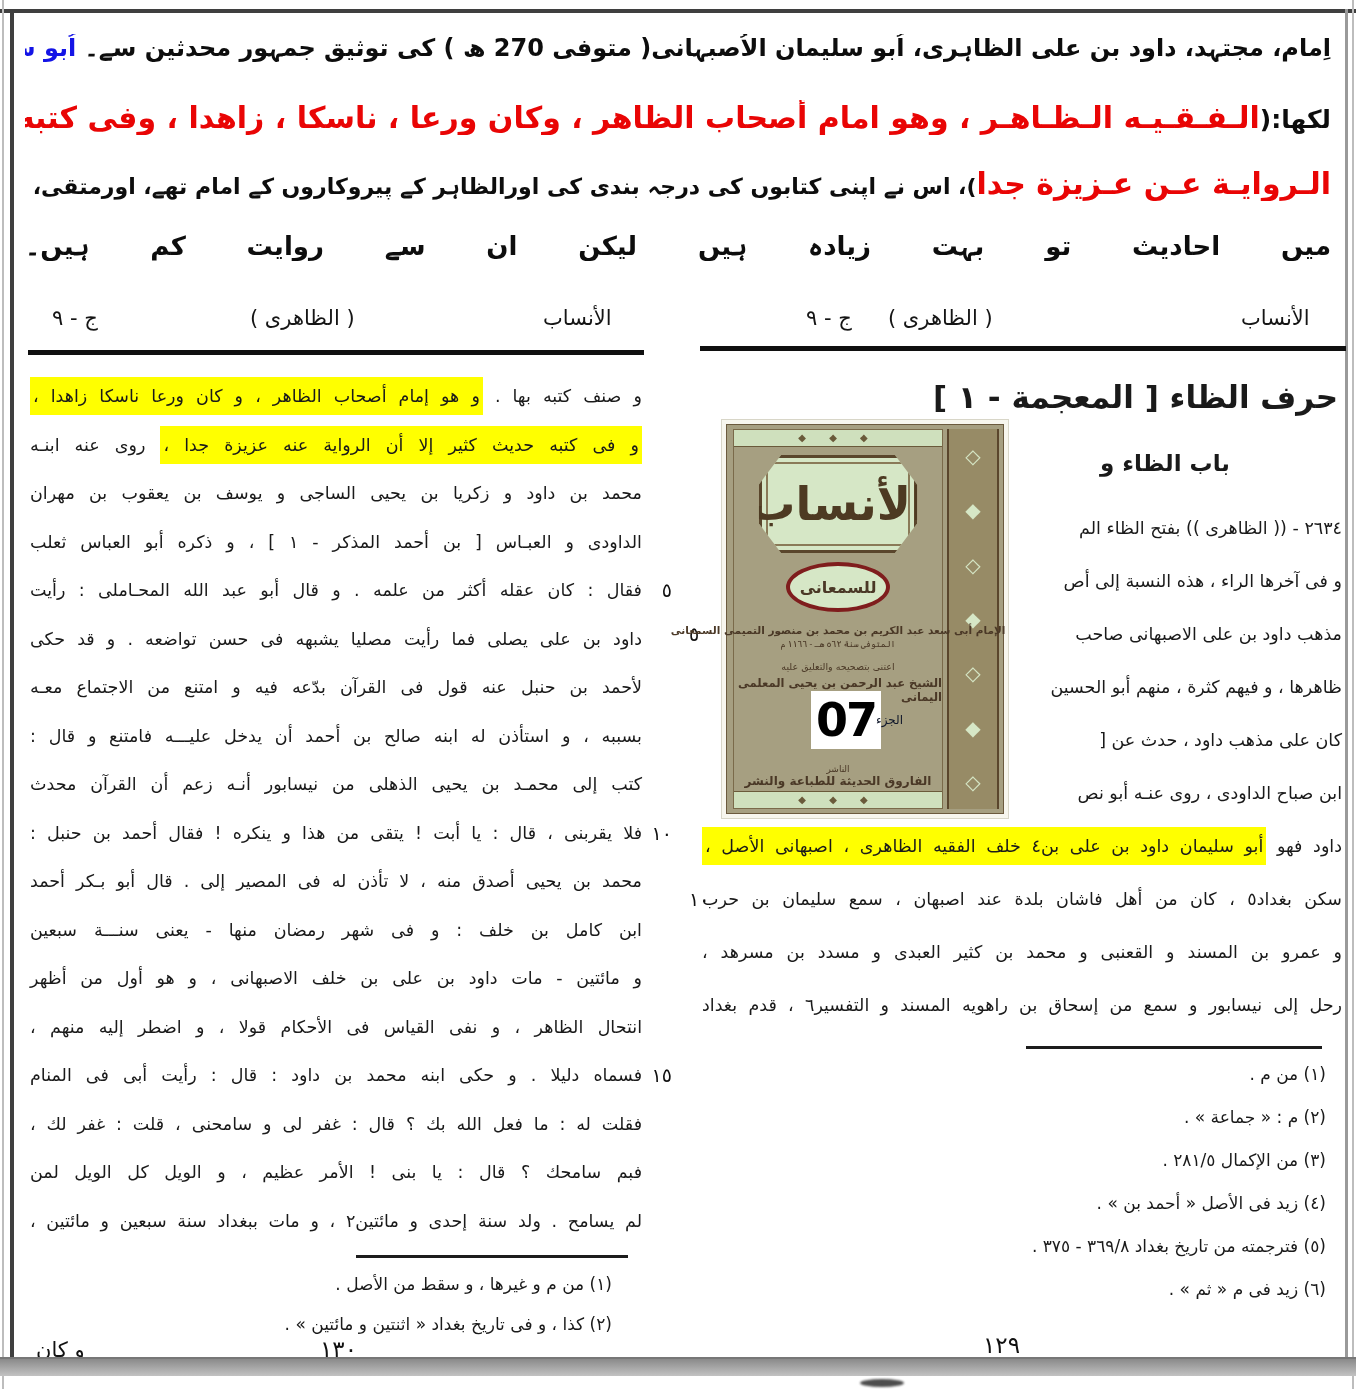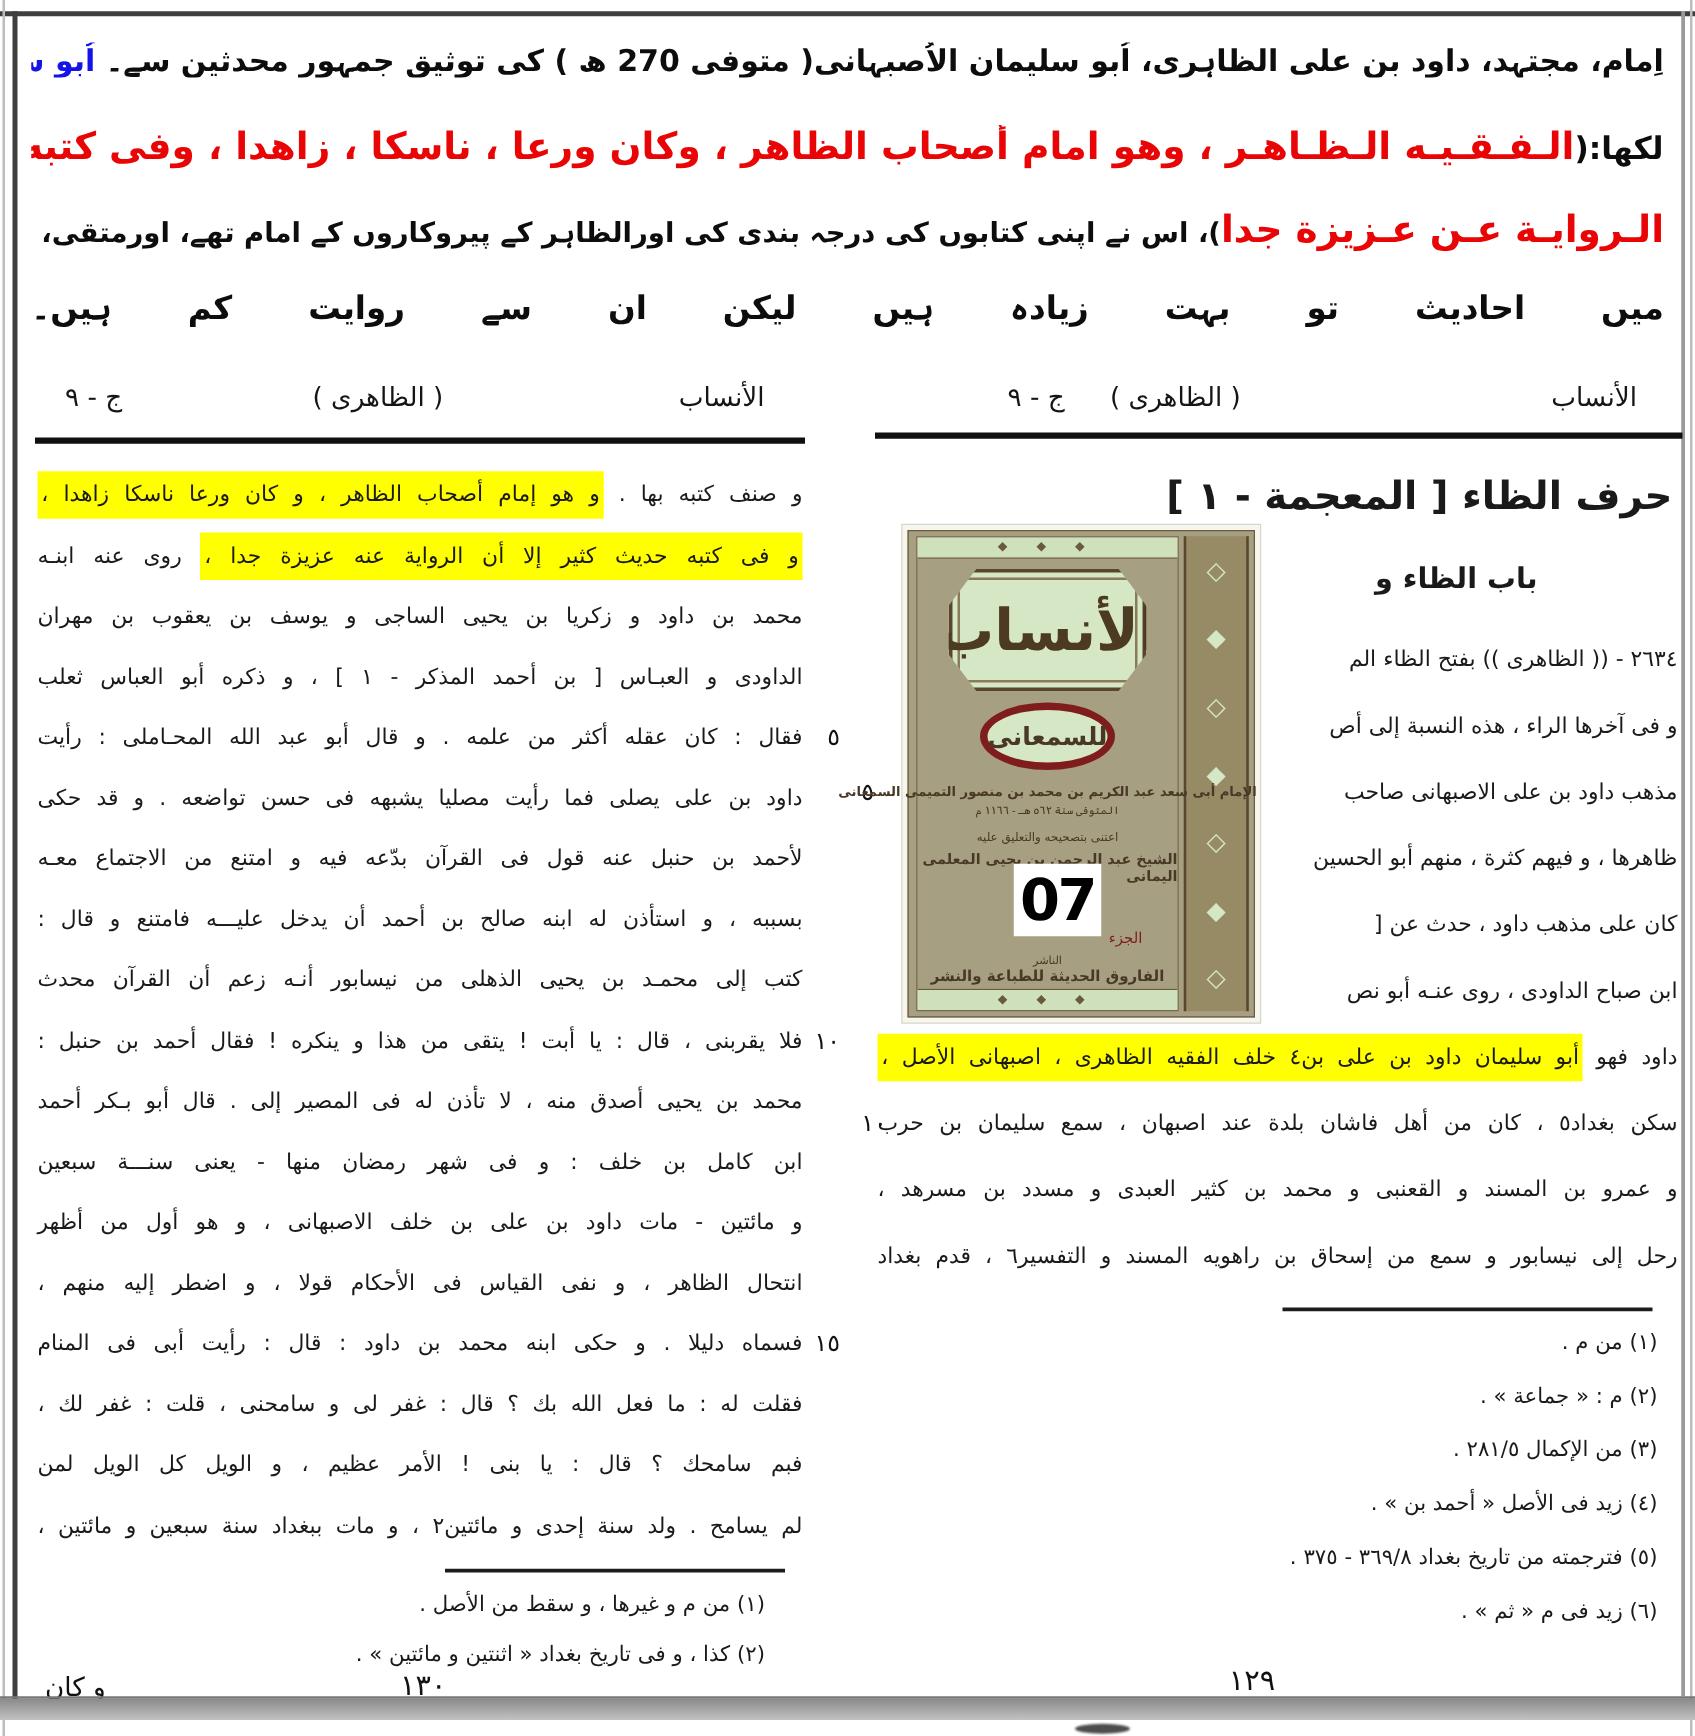--- a/index.html
+++ b/index.html
@@ -65,34 +65,34 @@
   .cmain{position:absolute;left:6px;top:4px;right:60px;bottom:4px;border:1px solid #7a6a4a;
     display:flex;flex-direction:column;align-items:center;direction:rtl;color:#4a3826;}
   .orn{width:100%;height:16px;background:#cfe0bd;color:#6a5a3a;font-size:10px;line-height:16px;
     text-align:center;letter-spacing:10px;border-bottom:1px solid #6a5a3a;}
   .orn.b{border-bottom:none;border-top:1px solid #6a5a3a;}
   .cartouche{margin-top:8px;width:76%;height:98px;background:#d6e7c6;
     clip-path:polygon(14% 0%,86% 0%,100% 30%,100% 70%,86% 100%,14% 100%,0% 70%,0% 30%);
     box-shadow:inset 0 0 0 3px #5a462c, inset 0 0 0 7px #d6e7c6, inset 0 0 0 9px #8a7a58;
     display:flex;align-items:center;justify-content:center;
     font-size:46px;font-weight:bold;color:#4d3a22;}
-  .oval{margin-top:9px;width:46%;height:42px;background:#d6e7c6;border:6px solid #7f1d1d;
+  .oval{margin-top:9px;width:46%;height:42px;background:#d6e7c6;border:4px solid #7f1d1d;
     border-radius:50%;display:flex;align-items:center;justify-content:center;
-    font-size:20px;font-weight:bold;}
+    font-size:16px;font-weight:bold;}
   .cauthor{margin-top:12px;font-size:10.5px;font-weight:bold;white-space:nowrap;}
   .cdeath{margin-top:3px;font-size:8.5px;font-family:Liberation Serif, serif;}
   .cednote{margin-top:12px;font-size:9.5px;}
   .ceditor{margin-top:4px;font-size:11.5px;font-weight:bold;}
   .cspacer{flex:1;}
   .cpublbl{font-size:9px;}
   .cpub{font-size:12px;font-weight:bold;margin-bottom:3px;white-space:nowrap;}
   .sticker{position:absolute;left:84px;top:266px;width:70px;height:58px;background:#ffffff;
     text-align:center;line-height:58px;font-size:46px;font-weight:bold;color:#000;
     font-family:"DejaVu Sans",sans-serif;letter-spacing:-2px;}
-  .cvol{position:absolute;left:160px;top:288px;font-size:12px;color:#7f1d1d;margin-top:30px;}
+  .cvol{position:absolute;left:149px;top:288px;font-size:12px;color:#0f172a;}
 </style>
 </head>
 <body>
 
 <div id="canvas">
 
   <div class="line-top"></div>
   <div class="line-left-a"></div>
   <div class="line-left-b"></div>
   <div class="line-right-a"></div>

